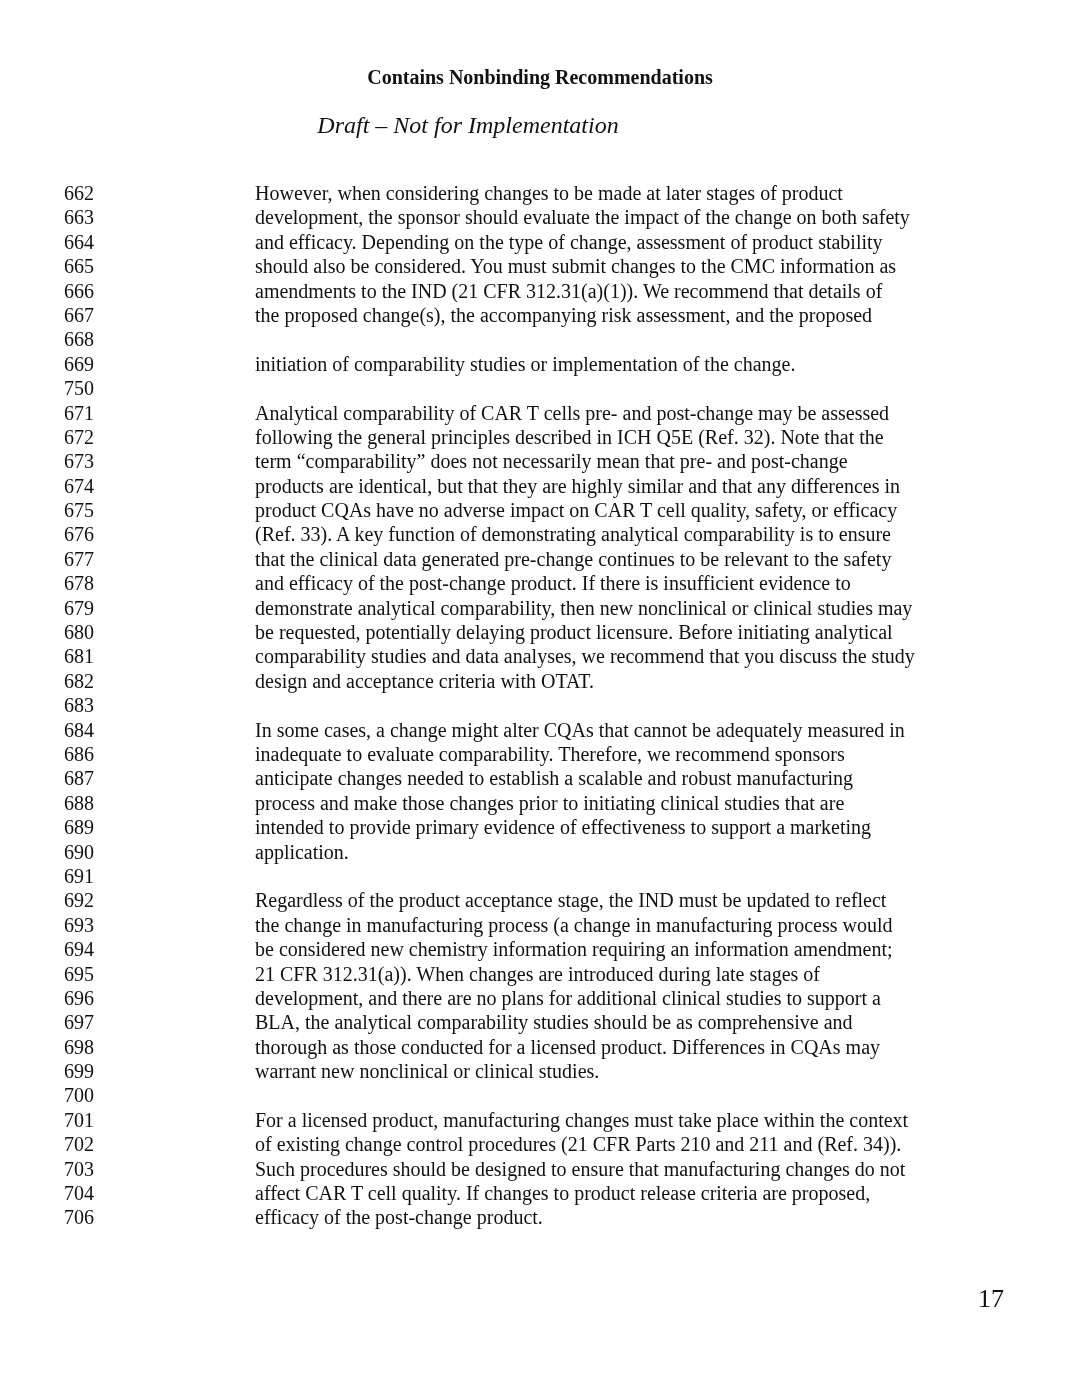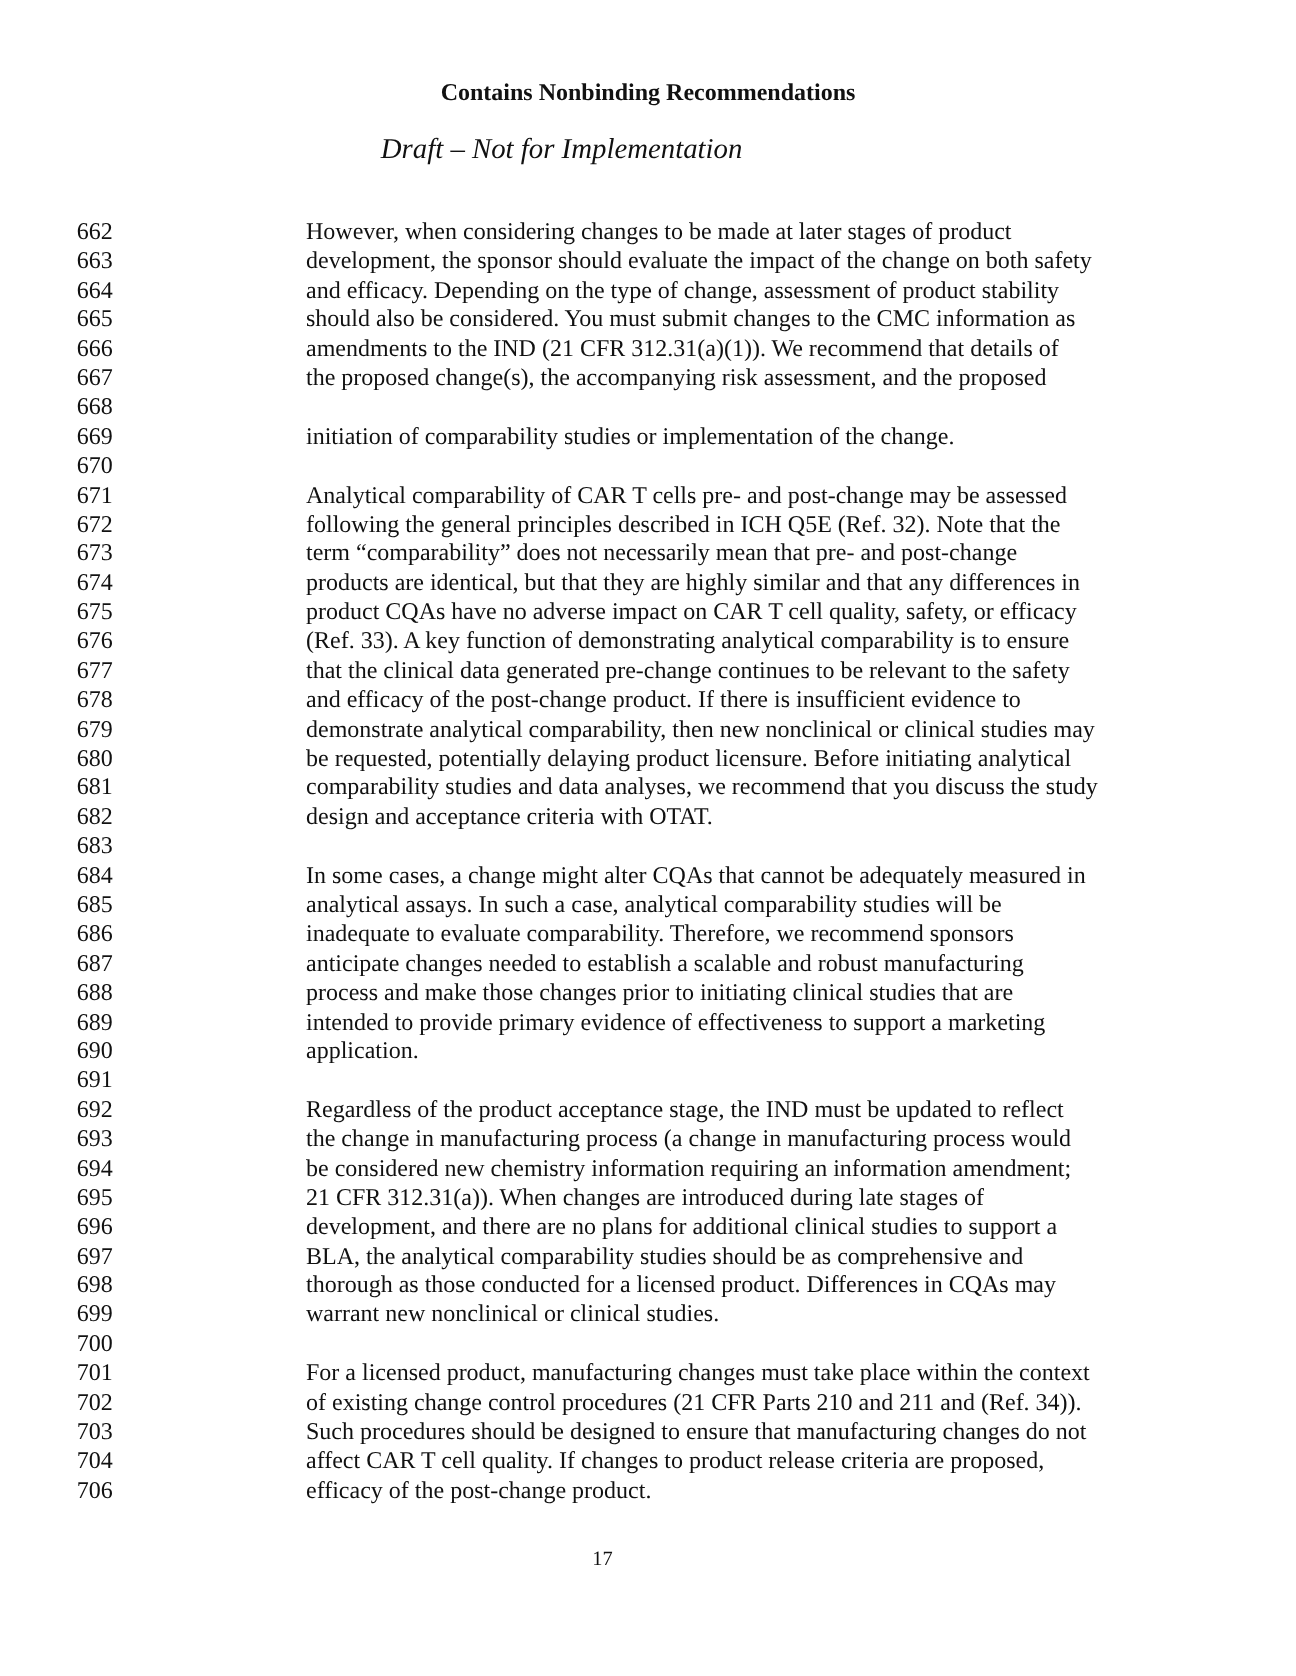--- a/index.html
+++ b/index.html
@@ -58,22 +58,22 @@
     .line-text {
       position: absolute;
       left: 255px;
       top: 0;
     }
     .page-number {
       position: absolute;
       top: 1286px;
       left: 0;
       width: 1004px;
-      text-align: center;
-      font-size: 17px;
+      text-align: right;
+      font-size: 26px;
       line-height: 26px;
     }
   </style>
 </head>
 <body>
 
 <div class="header-title">Contains Nonbinding Recommendations</div>
 <div class="header-subtitle">Draft – Not for Implementation</div>
 
 <div class="lines" id="lines">
@@ -102,21 +102,21 @@
       <span class="line-text">the proposed change(s), the accompanying risk assessment, and the proposed</span>
     </div>
     <div class="line">
       <span class="line-number">668</span>
     </div>
     <div class="line">
       <span class="line-number">669</span>
       <span class="line-text">initiation of comparability studies or implementation of the change.</span>
     </div>
     <div class="line">
-      <span class="line-number">670</span>
+      <span class="line-number">750</span>
       <span class="line-text"></span>
     </div>
     <div class="line">
       <span class="line-number">671</span>
       <span class="line-text">Analytical comparability of CAR T cells pre- and post-change may be assessed</span>
     </div>
     <div class="line">
       <span class="line-number">672</span>
       <span class="line-text">following the general principles described in ICH Q5E (Ref. 32).  Note that the</span>
     </div>
@@ -162,24 +162,20 @@
     </div>
     <div class="line">
       <span class="line-number">683</span>
       <span class="line-text"></span>
     </div>
     <div class="line">
       <span class="line-number">684</span>
       <span class="line-text">In some cases, a change might alter CQAs that cannot be adequately measured in</span>
     </div>
     <div class="line">
-      <span class="line-number">685</span>
-      <span class="line-text">analytical assays.  In such a case, analytical comparability studies will be</span>
-    </div>
-    <div class="line">
       <span class="line-number">686</span>
       <span class="line-text">inadequate to evaluate comparability.  Therefore, we recommend sponsors</span>
     </div>
     <div class="line">
       <span class="line-number">687</span>
       <span class="line-text">anticipate changes needed to establish a scalable and robust manufacturing</span>
     </div>
     <div class="line">
       <span class="line-number">688</span>
       <span class="line-text">process and make those changes prior to initiating clinical studies that are</span>

